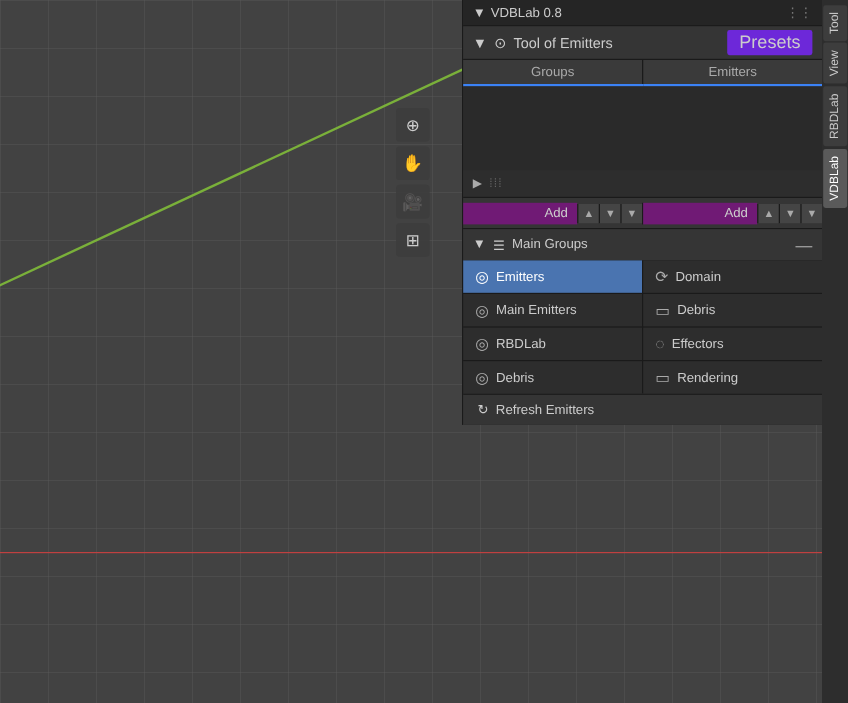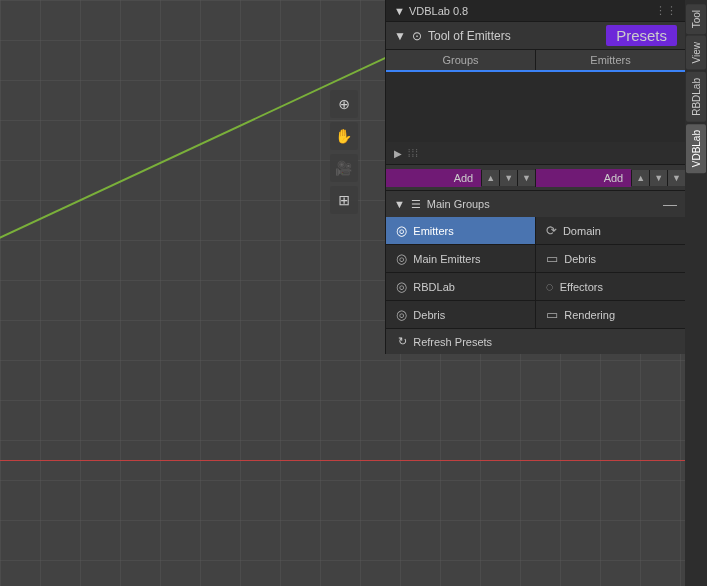--- a/index.html
+++ b/index.html
@@ -495,21 +495,21 @@
 
       <div class="module-item">
         <span class="module-icon">▭</span>
         <span>Rendering</span>
       </div>
 
     </div>
 
     <button class="refresh-btn">
       <span>↻</span>
-      <span>Refresh Presets</span>
+      <span>Refresh Emitters</span>
     </button>
 
   </div>
 </div>
 
 <div class="right-tabs">
   <button class="tab-btn">Tool</button>
   <button class="tab-btn">View</button>
   <button class="tab-btn">RBDLab</button>
   <button class="tab-btn active">VDBLab</button>

